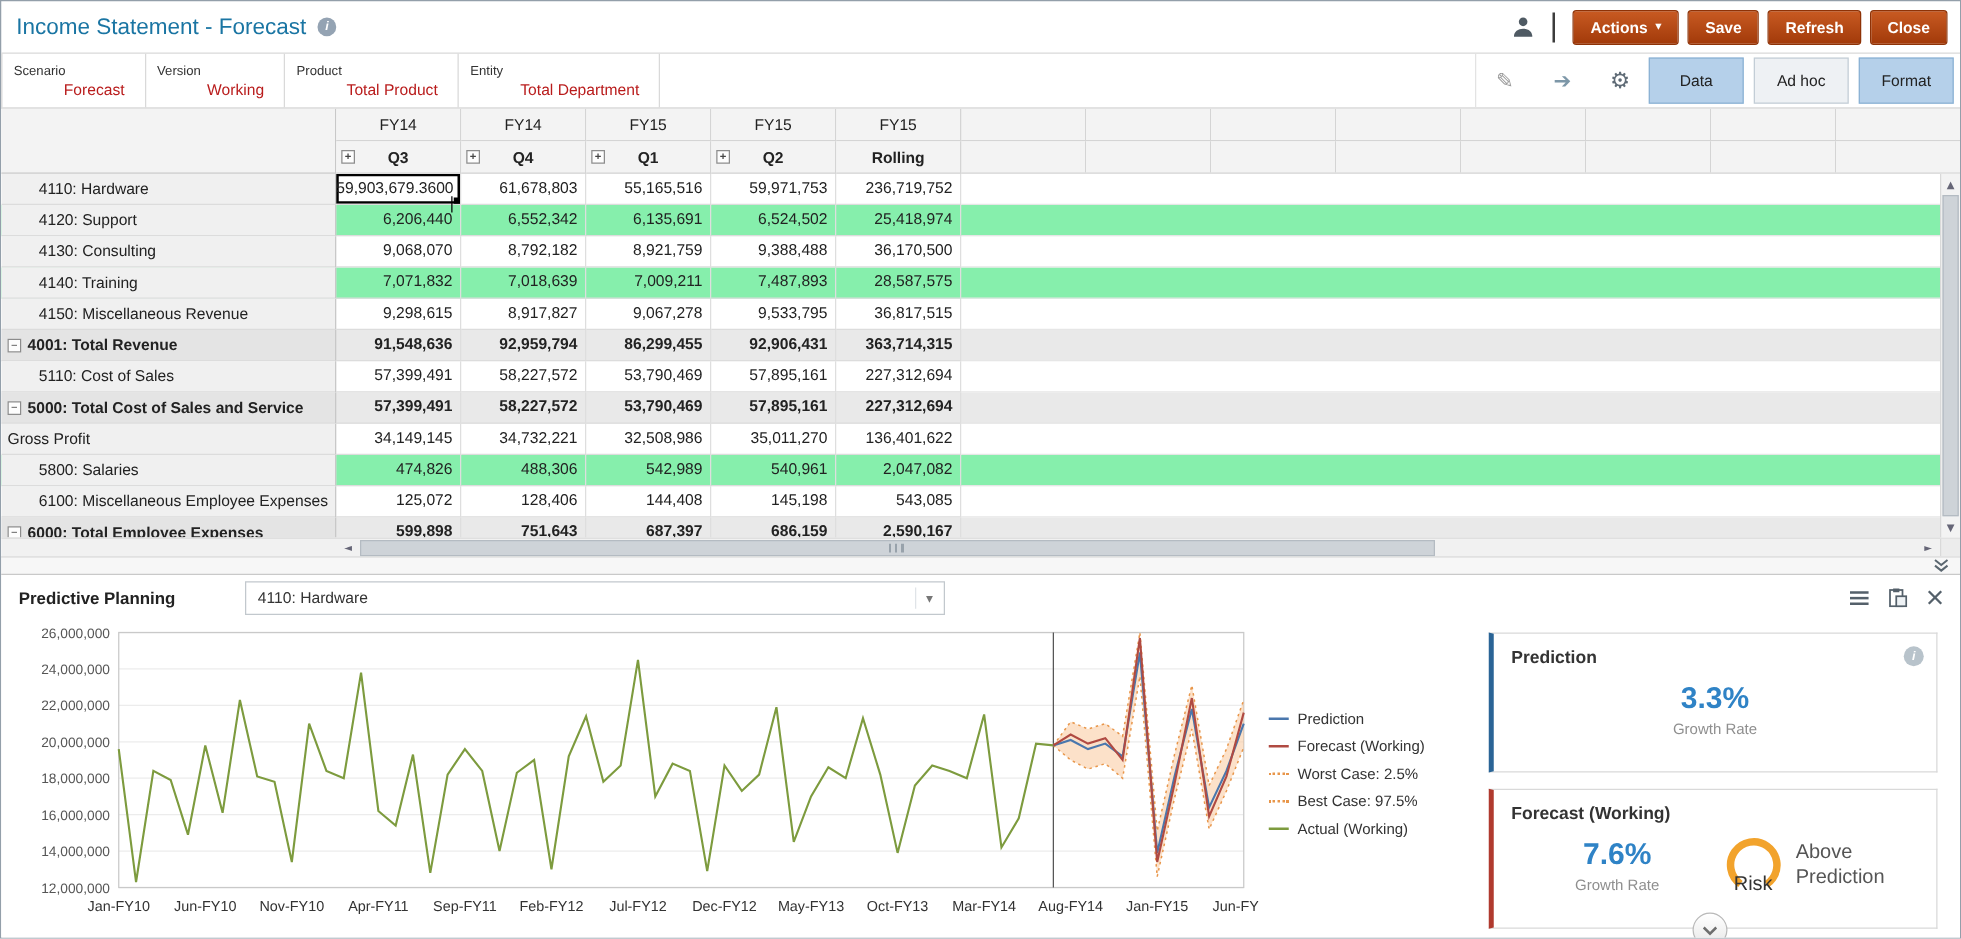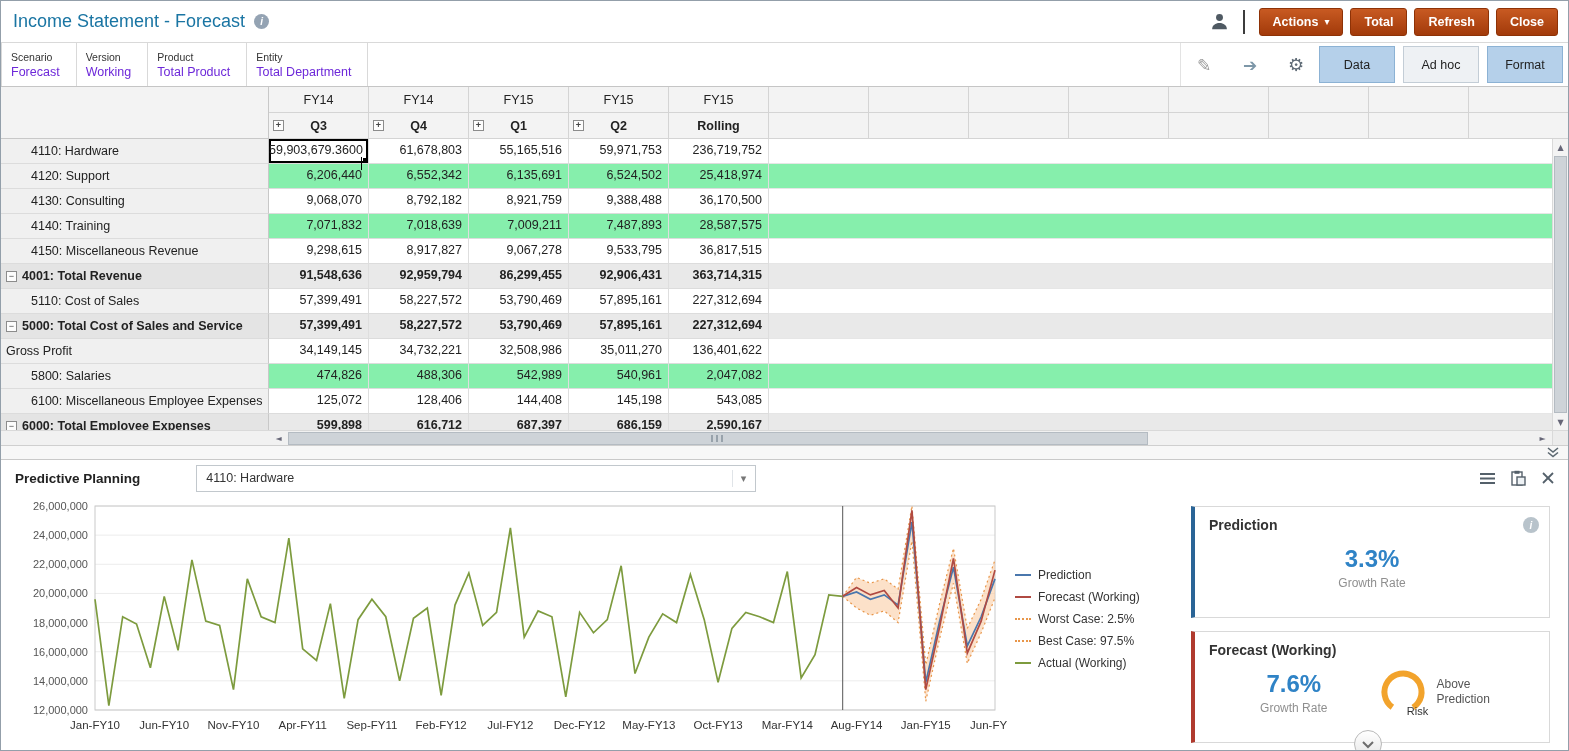--- a/index.html
+++ b/index.html
@@ -13,21 +13,21 @@
   .info-dot { width: 15px; height: 15px; border-radius: 50%; background: #94a3b3; color: #fff; font-size: 10px; font-weight: bold; display: inline-flex; align-items: center; justify-content: center; margin-left: 9px; font-style: italic; }
   .title-right { margin-left: auto; display: flex; align-items: center; gap: 7px; }
   .vdivider { width: 2px; height: 24px; background: #3c3c3c; margin: 0 7px; }
   .btn { height: 26px; padding: 13px 13px; border: 1px solid #8e3206; border-radius: 3px; background: linear-gradient(#c85a22, #a23a0a); color: #fff; font-weight: bold; font-size: 12.5px; font-family: "Liberation Sans", sans-serif; display: inline-flex; align-items: center; gap: 6px; cursor: pointer; }
   .btn .caret { font-size: 10px; }
 
   
   .pov { height: 44px; display: flex; align-items: stretch; border-bottom: 1px solid #c5c5c5; flex: none; }
   .pov-cell { border-right: 1px solid #d9d9d9; padding: 4px 16px 3px 9px; display: flex; flex-direction: column; justify-content: center; cursor: pointer; }
   .pov-label { font-size: 10.5px; color: #333; }
-  .pov-value { font-size: 12.5px; color: #6d28d9; margin-top: 2px; white-space: nowrap; }
+  .pov-value { font-size: 12.5px; color: #b91c1c; margin-top: 2px; white-space: nowrap; margin-left: 40px; }
   .pov-fill { flex: 1; border-right: 1px solid #e3e3e3; }
   .icon-btn { width: 46px; display: flex; align-items: center; justify-content: center; cursor: pointer; background: none; border: none; font-family: "DejaVu Sans", sans-serif; }
   .pencil { color: #9a9a9a; font-size: 17px; }
   .goarrow { color: #7d97a8; font-size: 17px; }
   .gearic { color: #5f6b76; font-size: 18px; }
   .tabs { display: flex; gap: 8px; align-items: stretch; padding: 3px 5px 3px 0; }
   .tab { width: 76px; display: flex; align-items: center; justify-content: center; font-size: 12.5px; border: 1px solid #c3cdd6; background: #eef1f4; color: #222; cursor: pointer; }
   .tab.active { background: #b5d0ea; border-color: #8cb2d4; }
   .tab.accel::first-letter { text-decoration: underline; }
 
@@ -92,22 +92,22 @@
   .card { border: 1px solid #d9d9d9; border-left: 4px solid #2a6496; background: #fff; height: 112px; padding: 10px 14px 8px 14px; position: relative; }
   .card.forecast-card { border-left-color: #b03a2e; margin-top: 13px; }
   .card h3 { font-size: 14px; font-weight: bold; color: #333; }
   .card .info2 { position: absolute; top: 10px; right: 10px; width: 16px; height: 16px; border-radius: 50%; background: #b8c3cb; color: #fff; font-size: 10px; font-style: italic; font-weight: bold; display: flex; align-items: center; justify-content: center; cursor: pointer; }
   .bigpct { font-size: 24px; font-weight: bold; color: #2f83c6; text-align: center; margin-top: 12px; }
   .capt { font-size: 12px; color: #8f8f8f; text-align: center; margin-top: 3px; }
   .fc-row { display: flex; align-items: flex-start; }
   .fc-left { width: 52%; }
   .fc-right { flex: 1; display: flex; align-items: center; gap: 10px; margin-top: 10px; }
   .gauge-wrap { position: relative; width: 48px; height: 48px; flex: none; }
-  .risk-label { position: absolute; left: 50%; transform: translateX(-50%); bottom: -1px; font-size: 11px; color: #333; background: transparent; margin-left: 15px; }
-  .status-text { font-size: 12px; color: #555; width: 64px; line-height: 1.25; }
+  .risk-label { position: absolute; left: 50%; transform: translateX(-50%); bottom: -1px; font-size: 16px; color: #333; background: transparent; }
+  .status-text { font-size: 16px; color: #555; width: 64px; line-height: 1.25; }
   .collapse-btn { position: absolute; left: 50%; bottom: -8px; transform: translateX(-50%); width: 28px; height: 28px; border-radius: 50%; border: 1px solid #b9b9b9; background: linear-gradient(#ffffff, #e7e7e7); display: flex; align-items: center; justify-content: center; cursor: pointer; }
 
   .tri { font-family: "DejaVu Sans", sans-serif; }
 </style>
 </head>
 <body>
 
 <div class="app">
 
   <div class="titlebar">
@@ -118,21 +118,21 @@
         <svg width="19" height="19" viewBox="0 0 16 16">
             <circle cx="8" cy="4.6" r="2.9" fill="#4f5a63"></circle>
             <path d="M1.8 14.6c0-3.4 2.8-5.3 6.2-5.3s6.2 1.9 6.2 5.3z" fill="#4f5a63"></path>
           </svg>
       </span>
       <span class="vdivider"></span>
       <button class="btn">
         <span>Actions</span>
         <span class="caret tri">▾</span>
       </button>
-      <button class="btn">Total</button>
+      <button class="btn">Save</button>
       <button class="btn">Refresh</button>
       <button class="btn">Close</button>
     </div>
   </div>
 
   <div class="pov">
     <div class="pov-cell" style="border-left:1px solid #d9d9d9;">
       <span class="pov-label">Scenario</span>
       <span class="pov-value">Forecast</span>
     </div>
@@ -319,21 +319,21 @@
           <div class="gc num">145,198</div>
           <div class="gc num">543,085</div>
           <div class="gc fillc"></div>
         </div>
         <div class="grow alt total">
           <div class="gc label">
             <span class="mbox">−</span>
             <span>6000: Total Employee Expenses</span>
           </div>
           <div class="gc num">599,898</div>
-          <div class="gc num">616,712</div>
+          <div class="gc num">751,643</div>
           <div class="gc num">687,397</div>
           <div class="gc num">686,159</div>
           <div class="gc num">2,590,167</div>
           <div class="gc fillc"></div>
         </div>
       </div>
 
     <div class="hscroll">
       <span class="sbtn tri" style="left:269px;">◄</span>
       <div class="hthumb">

